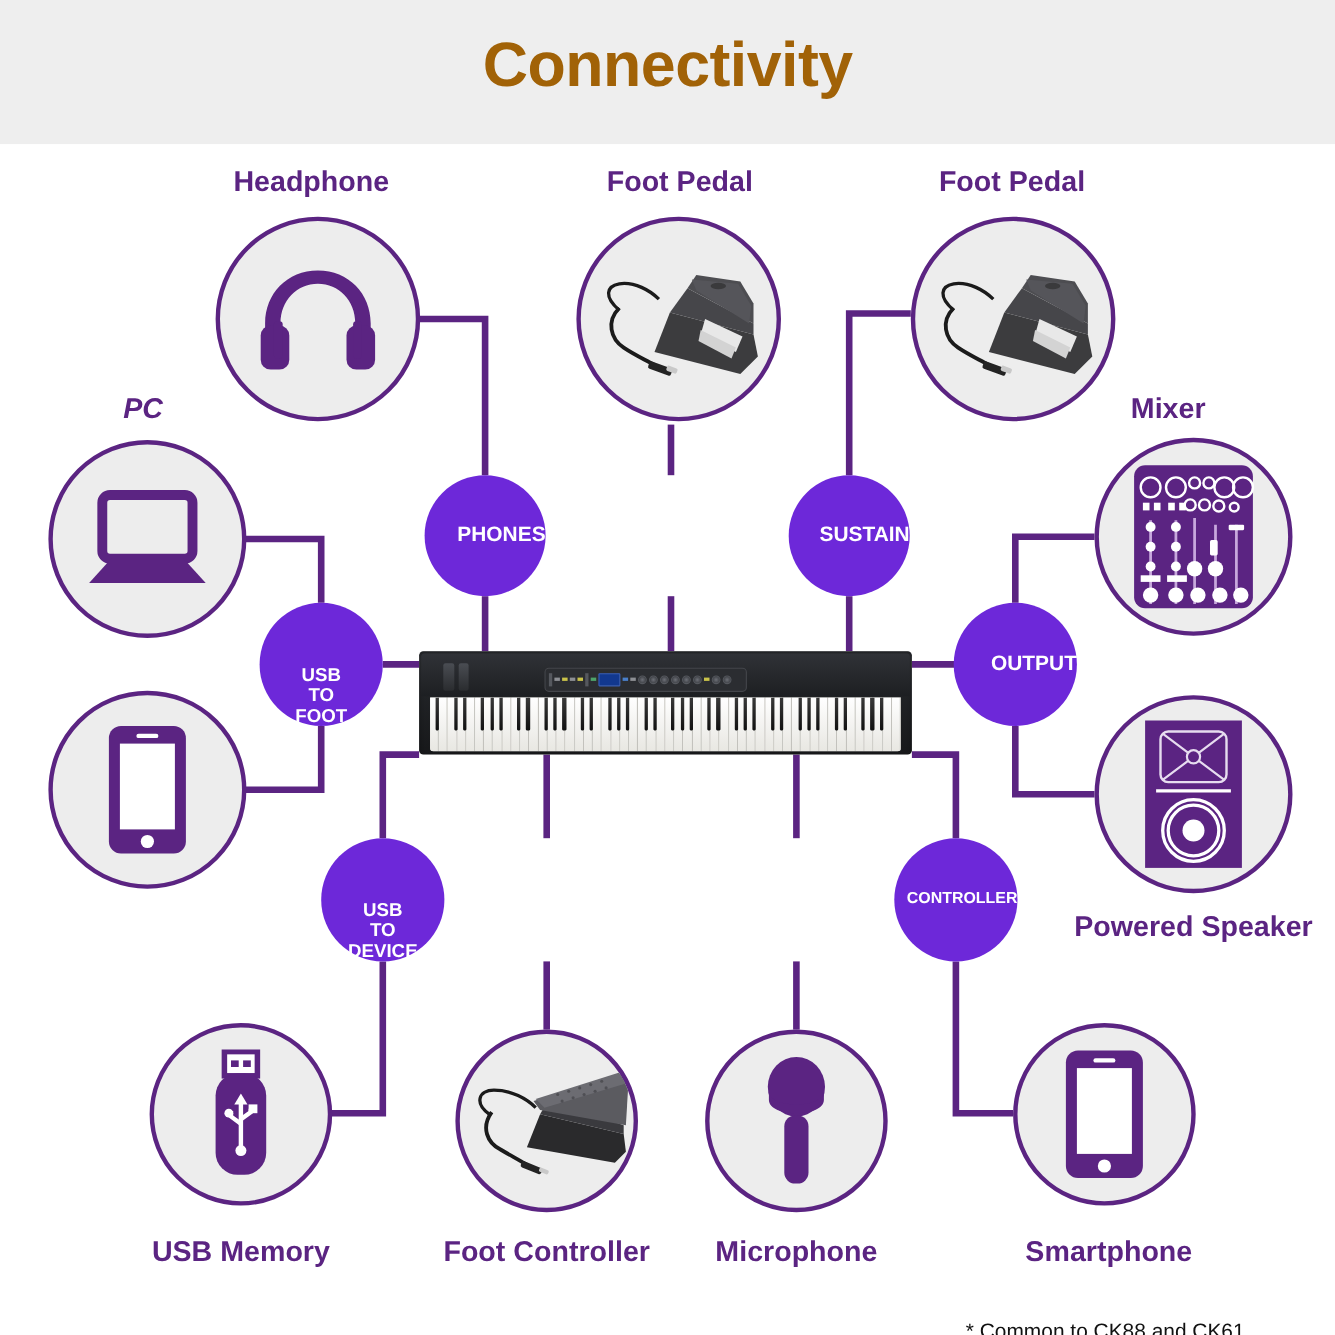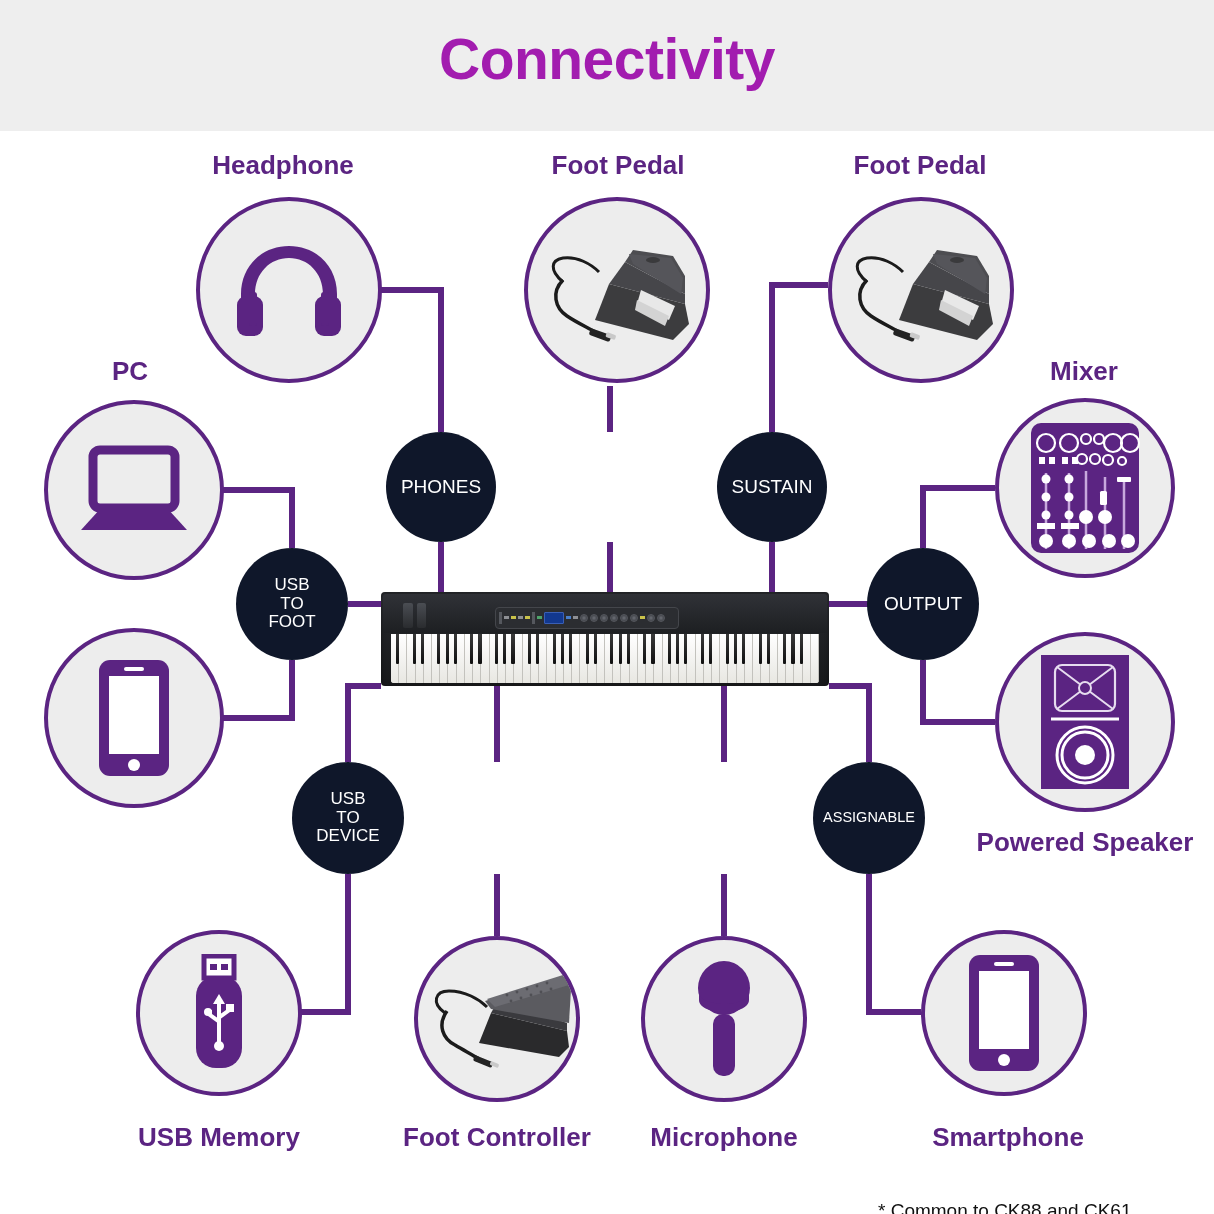--- a/index.html
+++ b/index.html
@@ -13,42 +13,42 @@
   #stage{position:absolute;inset:0;width:1214px;height:1214px;}
 
   
   .header-band{
     position:absolute;left:0;top:0;width:1214px;height:131px;
     background:#eeeeee;
   }
   .header-title{
     position:absolute;left:0;top:26px;width:1214px;
     text-align:center;
-    font-size:57px;font-weight:bold;color:#a21caf;
+    font-size:57px;font-weight:bold;color:#a16207;
     letter-spacing:-0.5px;
   }
 
   
   #wires{position:absolute;left:0;top:0;width:1214px;height:1214px;}
 
   
   .dev{
     position:absolute;border-radius:50%;
     background:#ededed;border:4px solid #5b2482;
     box-sizing:border-box;
     display:flex;align-items:center;justify-content:center;
     overflow:hidden;
   }
   
   .port{
     position:absolute;border-radius:50%;
-    background:#0f172a;
-    display:flex;align-items:center;justify-content:center;
+    background:#6d28d9;
+    display:flex;align-items:center;justify-content:flex-end;
     text-align:center;
-    color:#ffffff;font-weight:normal;line-height:1.08;
+    color:#ffffff;font-weight:bold;line-height:1.08;
     box-sizing:border-box;
   }
   .port.sm{font-size:17px;}
   .port.xs{font-size:14.5px;}
   .port.md{font-size:19px;}
 
   
   .cap{
     position:absolute;color:#5b2482;font-weight:bold;
     font-size:26px;text-align:center;white-space:nowrap;
@@ -197,29 +197,29 @@
       <path d="M62 100 L140 120 L156 104 L152 84 L76 64 Z" fill="#3c3c3e"></path>
       <path d="M76 64 L152 84 L152 74 L92 42 Z" fill="#46464a"></path>
       <path d="M92 42 L152 74 L152 56 L140 36 L100 30 Z" fill="#4d4d51"></path>
       <path d="M96 34 L138 38 L150 58 L148 74 L100 44 Z" fill="#55555a"></path>
       <path d="M108 70 L142 86 L136 100 L104 84 Z" fill="#e8e8e8"></path>
       <path d="M104 80 L136 96 L132 106 L102 90 Z" fill="#d3d3d3"></path>
       <ellipse cx="120" cy="40" rx="7" ry="3" fill="#3a3a3c"></ellipse>
     </svg>
   </div>
 
-  <div class="cap" style="left:37px;top:356px;width:186px;">PC</div>
+  <div class="cap" style="left:37px;top:356px;width:186px;font-style:italic;">PC</div>
   <div class="dev" style="left:44px;top:400px;width:180px;height:180px;">
     <svg class="ic" width="118" height="92" viewBox="0 0 118 92">
       <rect x="18" y="6" width="82" height="58" rx="7" fill="none" stroke="#5b2482" stroke-width="9"></rect>
       <path d="M6 86 L26 64 H92 L112 86 Z" fill="#5b2482"></path>
     </svg>
   </div>
 
-  <div class="cap" style="left:991px;top:356px;width:186px;">Mixer</div>
+  <div class="cap" style="left:969px;top:356px;width:186px;">Mixer</div>
   <div class="dev" style="left:995px;top:398px;width:180px;height:180px;">
     <svg class="ic" width="112" height="134" viewBox="0 0 112 134">
       <rect x="2" y="2" width="108" height="130" rx="10" fill="#5b2482"></rect>
       <g fill="none" stroke="#ffffff" stroke-width="2.2">
         <circle cx="17" cy="22" r="9"></circle>
           <circle cx="40" cy="22" r="9"></circle>
         <circle cx="57" cy="18" r="5"></circle>
           <circle cx="70" cy="18" r="5"></circle>
         <circle cx="84" cy="22" r="9"></circle>
           <circle cx="101" cy="22" r="9"></circle>
@@ -367,21 +367,21 @@
 
   <div class="port sm" style="left:292px;top:762px;width:112px;height:112px;flex-direction:column;">
     <span>USB</span>
     <span>TO</span>
     <span>DEVICE</span>
   </div>
 
 
 
   <div class="port xs" style="left:813px;top:762px;width:112px;height:112px;">
-    <span>ASSIGNABLE</span>
+    <span>CONTROLLER</span>
   </div>
 
   <div class="port md" style="left:867px;top:548px;width:112px;height:112px;">
     <span>OUTPUT</span>
   </div>
 
   <div id="kbd" style="left:381px;top:592px;width:448px;height:94px;">
     <div class="kb-body"></div>
     <div class="kb-top"></div>
 

